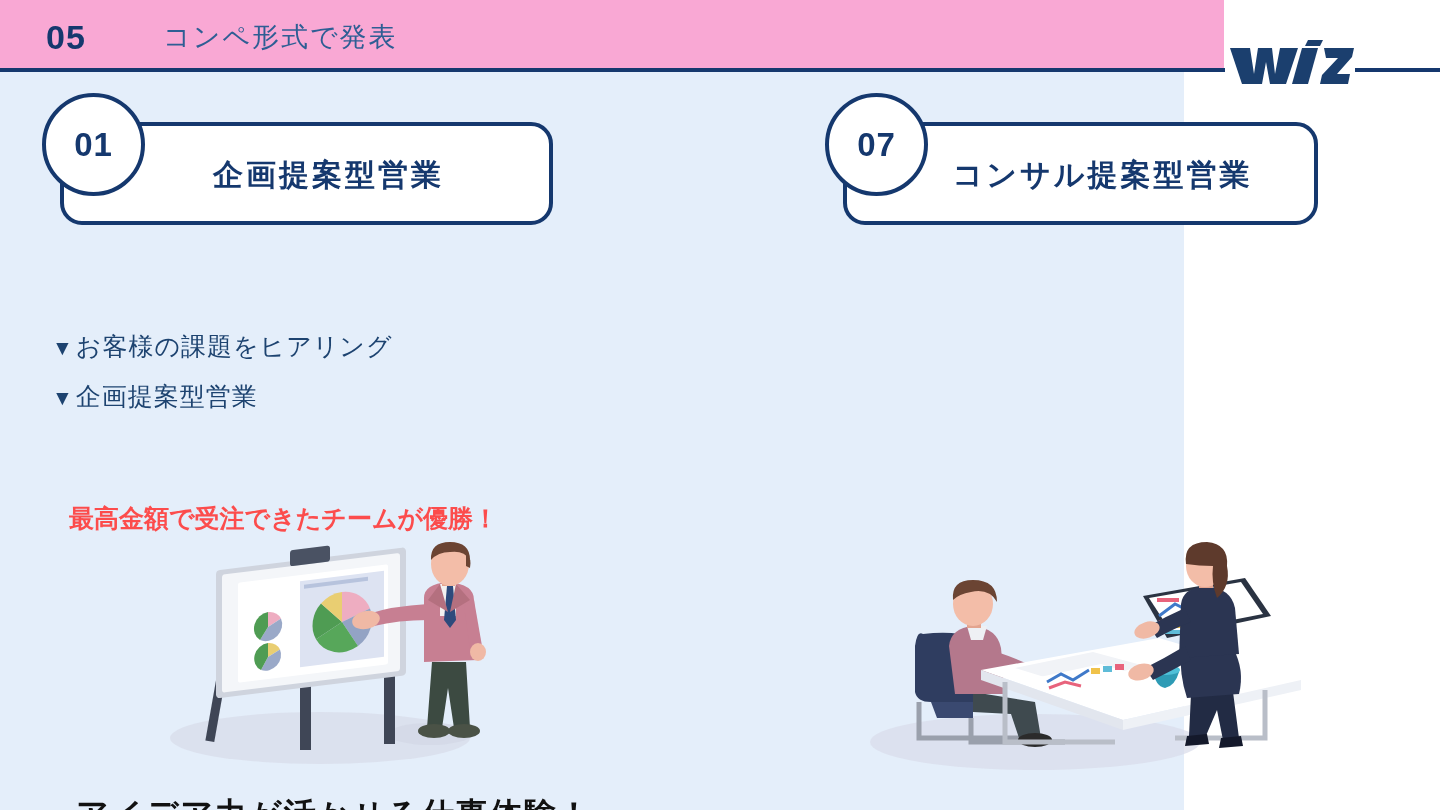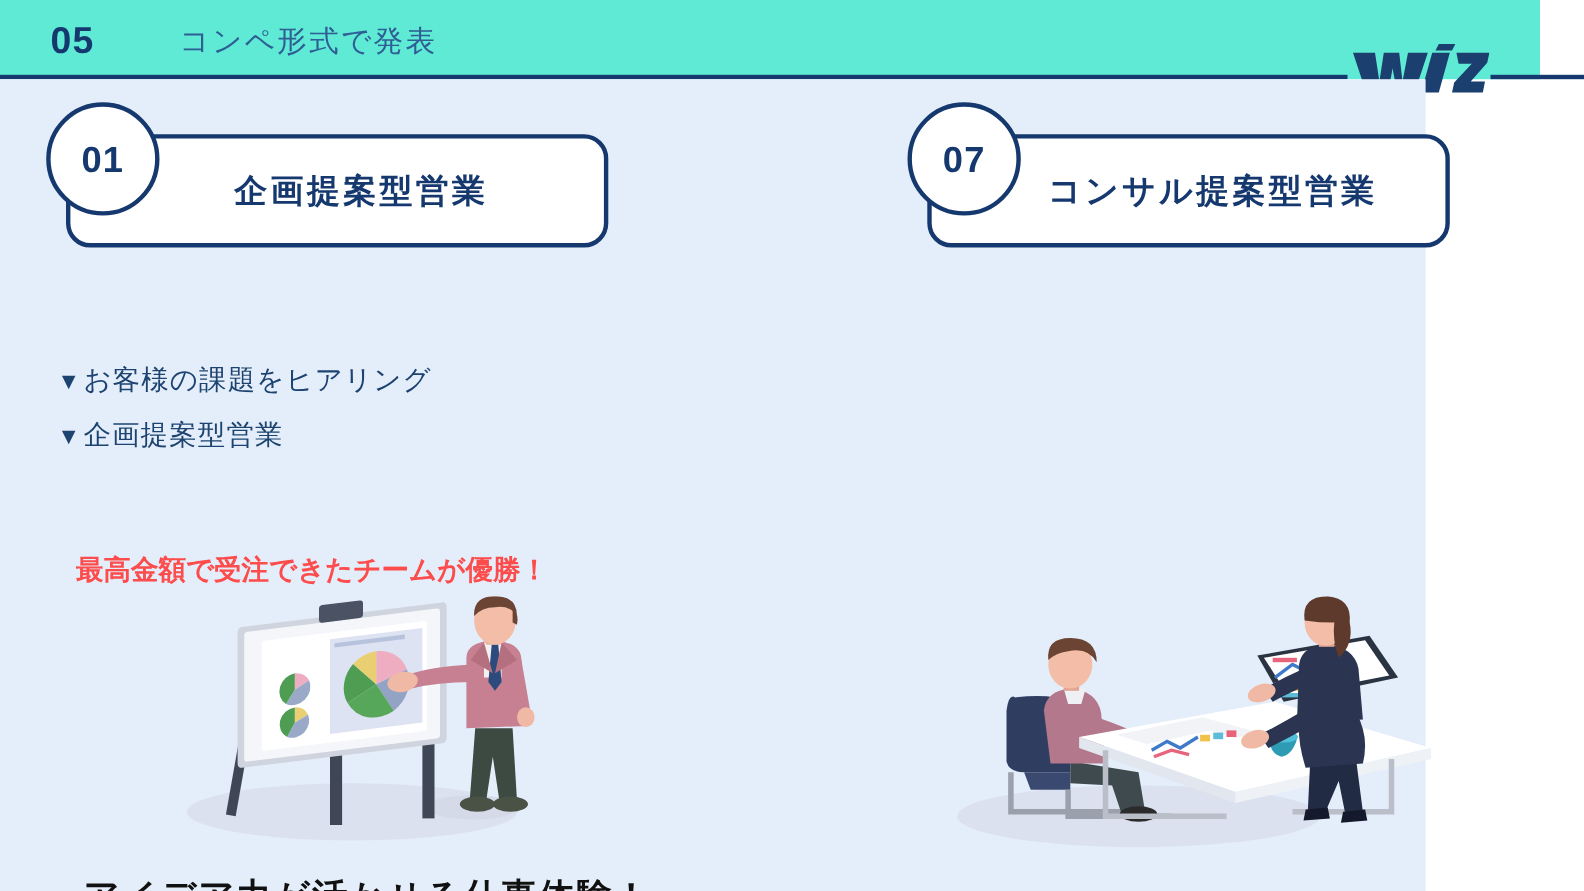--- a/index.html
+++ b/index.html
@@ -6,21 +6,21 @@
   html,body { width:1440px; height:810px; }
   body {
     font-family:"Liberation Sans","DejaVu Sans",sans-serif;
     background:#ffffff;
     overflow:hidden;
     position:relative;
   }
   .slide { position:absolute; inset:0; width:1440px; height:810px; background:#ffffff; }
 
   
-  .header { position:absolute; left:0; top:0; width:1400px; height:72px; background:#5eead4; }
+  .header { position:absolute; left:0; top:0; width:1224px; height:72px; background:#f9a8d4; }
   .hdr-num {
     position:absolute; left:46px; top:20px;
     font-size:34px; font-weight:bold; letter-spacing:1px;
     color:#15386e; line-height:1;
   }
   .hdr-title {
     position:absolute; left:163px; top:24px;
     font-size:27px; font-weight:500; color:#2e5e94;
     letter-spacing:2px; line-height:1;
   }
@@ -29,21 +29,21 @@
   }
   .divider-right {
     position:absolute; left:1355px; top:68px; width:85px; height:4px; background:#15386e;
   }
   .logo {
     position:absolute; left:1228px; top:40px; width:126px; height:46px;
   }
 
   
   .body-bg {
-    position:absolute; left:0; top:72px; width:1296px; height:738px; background:#e4eefa;
+    position:absolute; left:0; top:72px; width:1184px; height:738px; background:#e4eefa;
   }
 
   .col { position:absolute; top:0; }
   .col-1 { left:0; }
   .col-2 { left:733px; }
 
   
   .card {
     position:absolute; top:50px; height:103px;
     background:#ffffff; border:4px solid #15386e; border-radius:22px;

